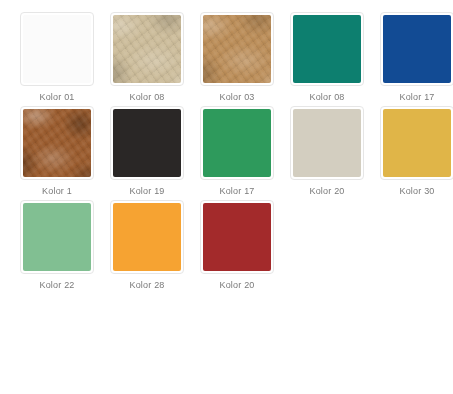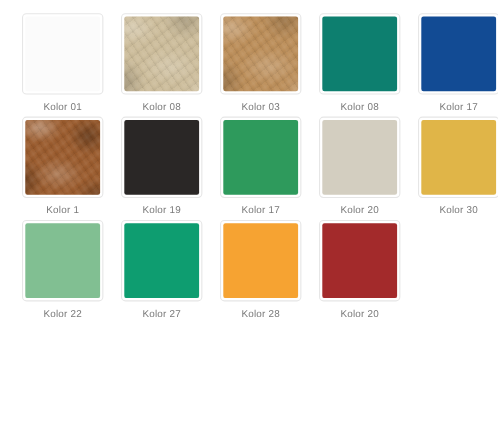--- a/index.html
+++ b/index.html
@@ -152,26 +152,20 @@
     <div class="swatch-label">Kolor 30</div>
   </div>
     <div class="swatch-cell">
     <div class="swatch-frame">
       <div class="swatch-color" style="background: rgb(129, 191, 146);"></div>
     </div>
     <div class="swatch-label">Kolor 22</div>
   </div>
     <div class="swatch-cell">
     <div class="swatch-frame">
-      <div class="swatch-color" style="background: rgb(14, 157, 112);"></div>
-    </div>
-    <div class="swatch-label">Kolor 27</div>
-  </div>
-    <div class="swatch-cell">
-    <div class="swatch-frame">
       <div class="swatch-color" style="background: rgb(246, 163, 50);"></div>
     </div>
     <div class="swatch-label">Kolor 28</div>
   </div>
     <div class="swatch-cell">
     <div class="swatch-frame">
       <div class="swatch-color" style="background: rgb(163, 42, 43);"></div>
     </div>
     <div class="swatch-label">Kolor 20</div>
   </div>

